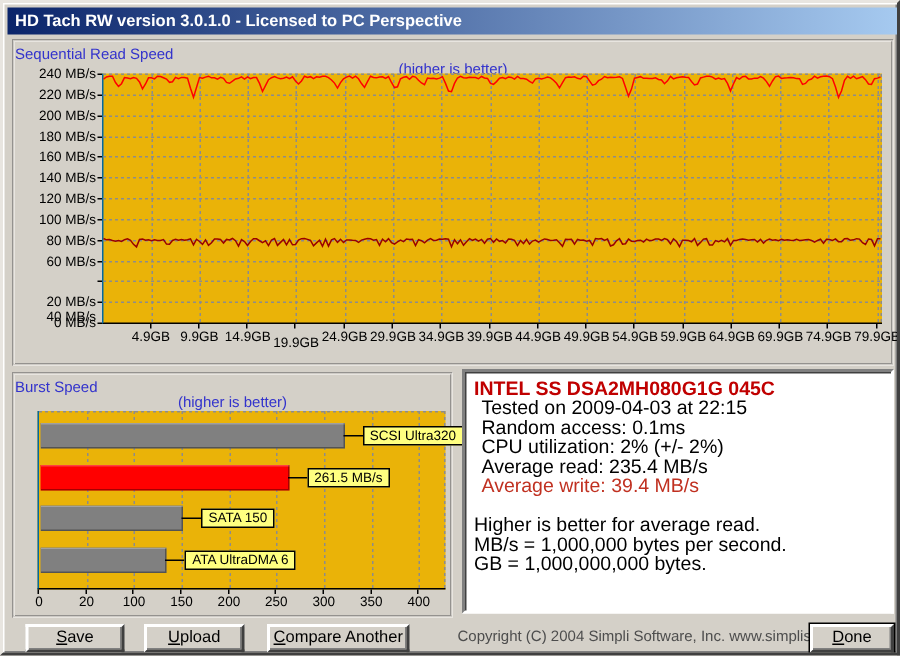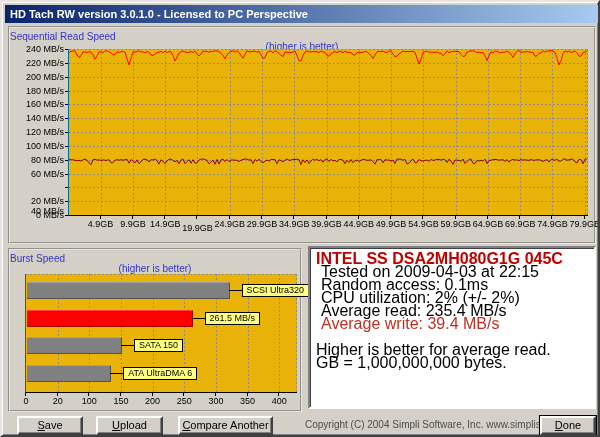--- a/index.html
+++ b/index.html
@@ -44,21 +44,21 @@
     box-shadow: inset 0 1px 0 rgba(255,255,255,.25), inset -1px -1px 0 rgba(0,0,0,.35); }
   .bar-label {
     position:absolute; background:#ffff80; border:1px solid #000;
     font-size:9px; line-height:11px; padding:0 4px; color:#000; white-space:nowrap;
   }
   .bar-connector { position:absolute; height:1px; background:#000; }
   #info-panel {
     position:absolute; left:306px; top:244px; width:288px; height:163px;
     background:#fff; border:2px solid; border-color:#808080 #fff #fff #808080;
     box-shadow: inset 1px 1px 0 #404040;
-    font-size:16px; line-height:13px; padding:4px 6px; color:#000; overflow:hidden;
+    font-size:13px; line-height:13px; padding:4px 6px; color:#000; overflow:hidden;
   }
   #info-title { color:#c00000; font-weight:bold; }
   .info-line { white-space:pre; }
   .info-line.indent { padding-left:5px; }
   .info-line.red { color:#c03020; }
   .win-btn {
     position:absolute; top:414px; height:19px; background:#d4d0c8;
     border:2px solid; border-color:#fff #404040 #404040 #fff;
     box-shadow: inset -1px -1px 0 #808080;
     font-family:"Liberation Sans", sans-serif; font-size:11px; color:#000;
@@ -232,20 +232,21 @@
   <div id="info-panel">
     <div id="info-title">INTEL SS DSA2MH080G1G 045C</div>
     <div id="info-lines">
         <div class="info-line indent">Tested on 2009-04-03 at 22:15</div>
         <div class="info-line indent">Random access: 0.1ms</div>
         <div class="info-line indent">CPU utilization: 2% (+/- 2%)</div>
         <div class="info-line indent">Average read: 235.4 MB/s</div>
         <div class="info-line indent red">Average write: 39.4 MB/s</div>
         <div class="info-line">&nbsp;</div>
         <div class="info-line">Higher is better for average read.</div>
+        <div class="info-line">MB/s = 1,000,000 bytes per second.</div>
         <div class="info-line">GB = 1,000,000,000 bytes.</div>
       </div>
   </div>
 
   <button class="win-btn" style="left:15px;width:66px;" id="btn-save">
       <span>Save Results</span>
     </button>
   <button class="win-btn" style="left:94px;width:67px;" id="btn-upload">
       <span>Upload Results</span>
     </button>

